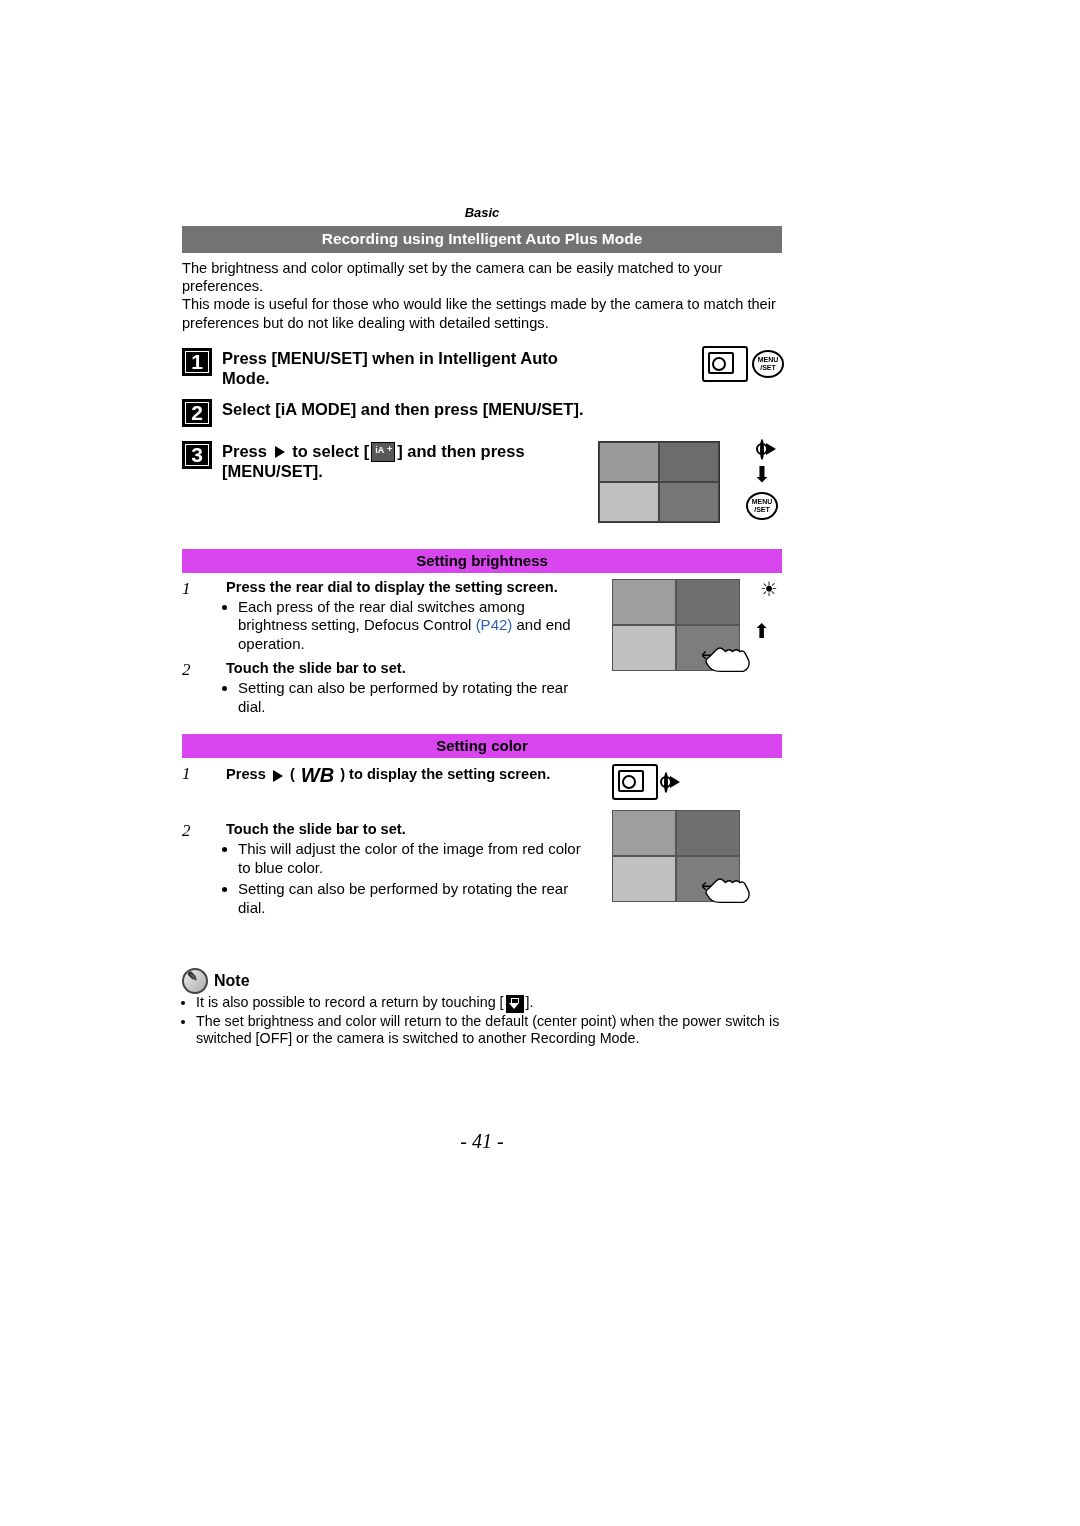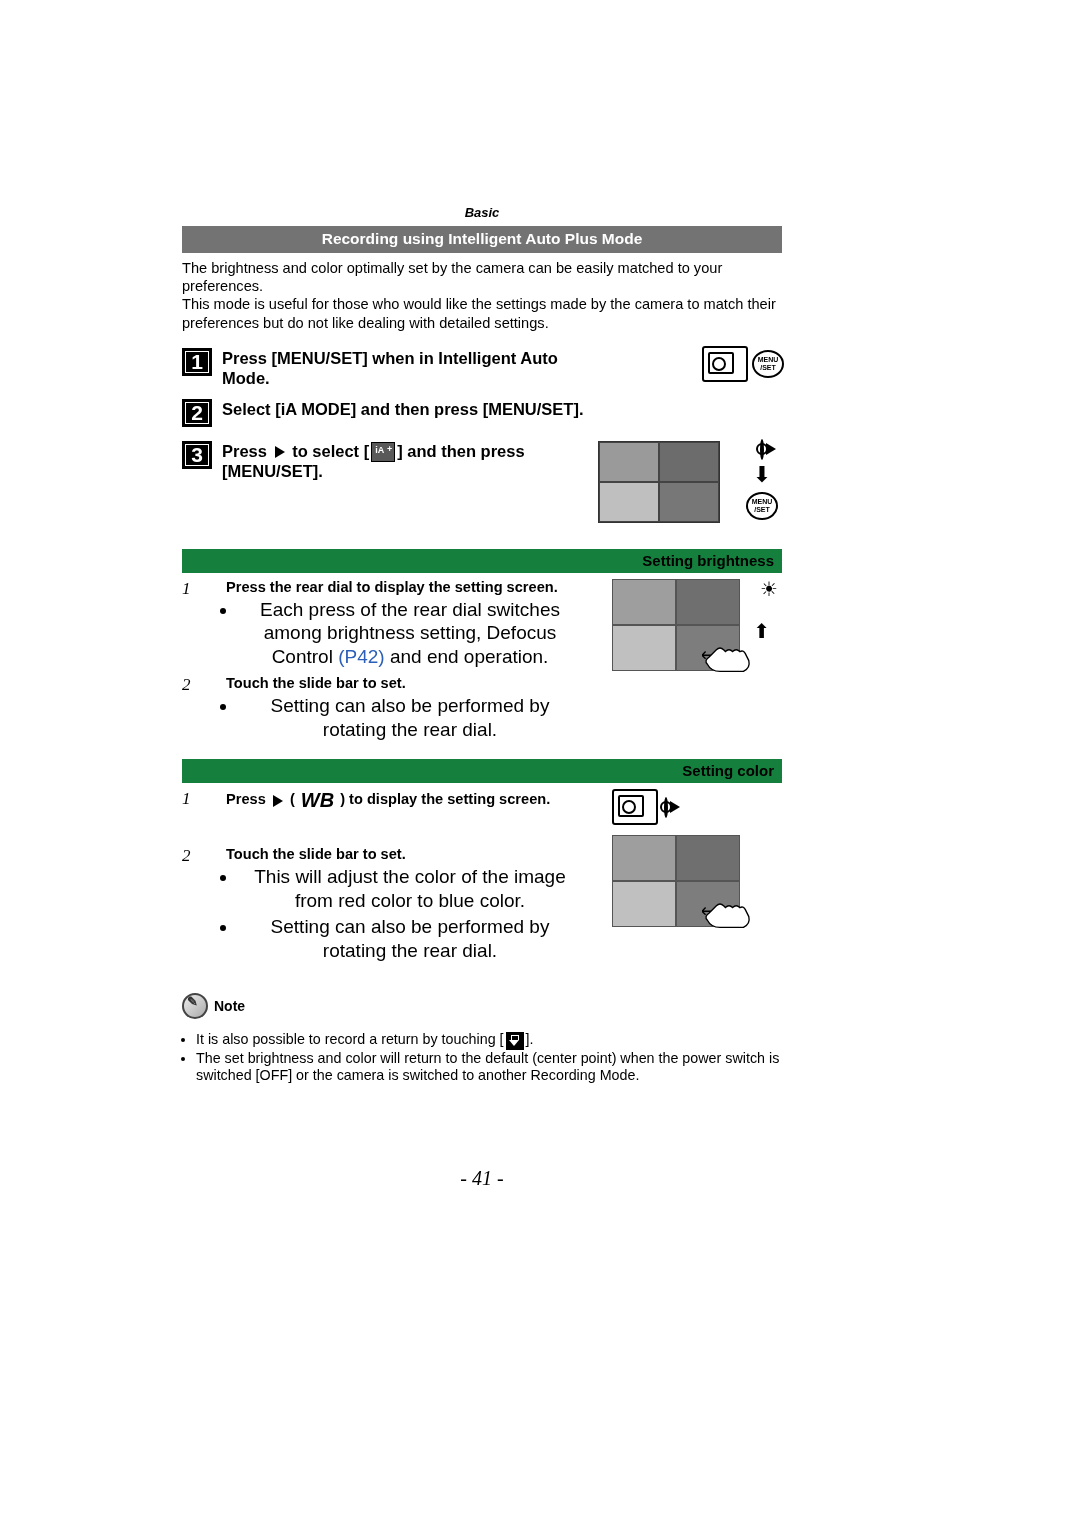--- a/index.html
+++ b/index.html
@@ -147,38 +147,38 @@
     content:""; position:absolute; left:50%; top:50%; transform:translate(-50%,-50%);
     width:8px; height:8px; border:2px solid #000; border-radius:50%;
   }
   .tri-right{ position:absolute; right:-12px; top:50%; transform:translateY(-50%);
     width:0;height:0;border-top:6px solid transparent;border-bottom:6px solid transparent;border-left:10px solid #000;}
   .down-arrow {
     font-size:22px; line-height:1;
   }
 
   .sub-title-bar {
-    background:#15803d;
+    background:#d946ef;
     font-weight:bold;
-    text-align:right;
+    text-align:center;
     font-size:15px;
-    padding:3px 8px 4px;
+    padding:3px 16px 4px;
     margin:16px 0 6px 0;
   }
   .sub-steps { }
   .sub-row { display:flex; margin-bottom:4px; }
   .sub-num{
     width:28px; font-style:italic; font-family:Georgia,serif; font-size:17px;
     flex-shrink:0;
   }
   .sub-body{ flex:1;margin-left:16px; }
   .sub-bold{ font-weight:bold; font-size:14.6px; }
   .sub-bullets{
     margin:3px 0 0 0; padding-left:12px;
-    font-size:19px; line-height:1.25;text-align:center;
+    font-size:15px; line-height:1.25;
   }
   .sub-bullets li{ margin-bottom:2px; }
   .link{ color:#2b5fb8; }
 
   .right-art {
     position:absolute;
     right:0;
     width:170px;
   }
   .brightness-art{ top:0; }
@@ -199,22 +199,22 @@
     width:54px; height:40px;
   }
   .hand svg{width:100%;height:100%;}
 
   .color-camera{
     display:flex; align-items:center; gap:6px; margin-bottom:10px;
   }
 
   .note-title{
     display:flex; align-items:center; gap:6px;
-    font-weight:bold; font-size:14px;
-    margin-top:24px; margin-bottom:12px;
+    font-weight:bold; font-size:16px;
+    margin-top:24px; margin-bottom:0;
   }
   .note-icon{
     width:22px;height:22px;border:2px solid #444;border-radius:50%;
     background:linear-gradient(135deg,#eee,#aaa);
     display:inline-block; position:relative;
   }
   .note-icon::after{
     content:"✎"; position:absolute; left:3px; top:-1px; font-size:13px; color:#333;
   }
   .note-bullets{

